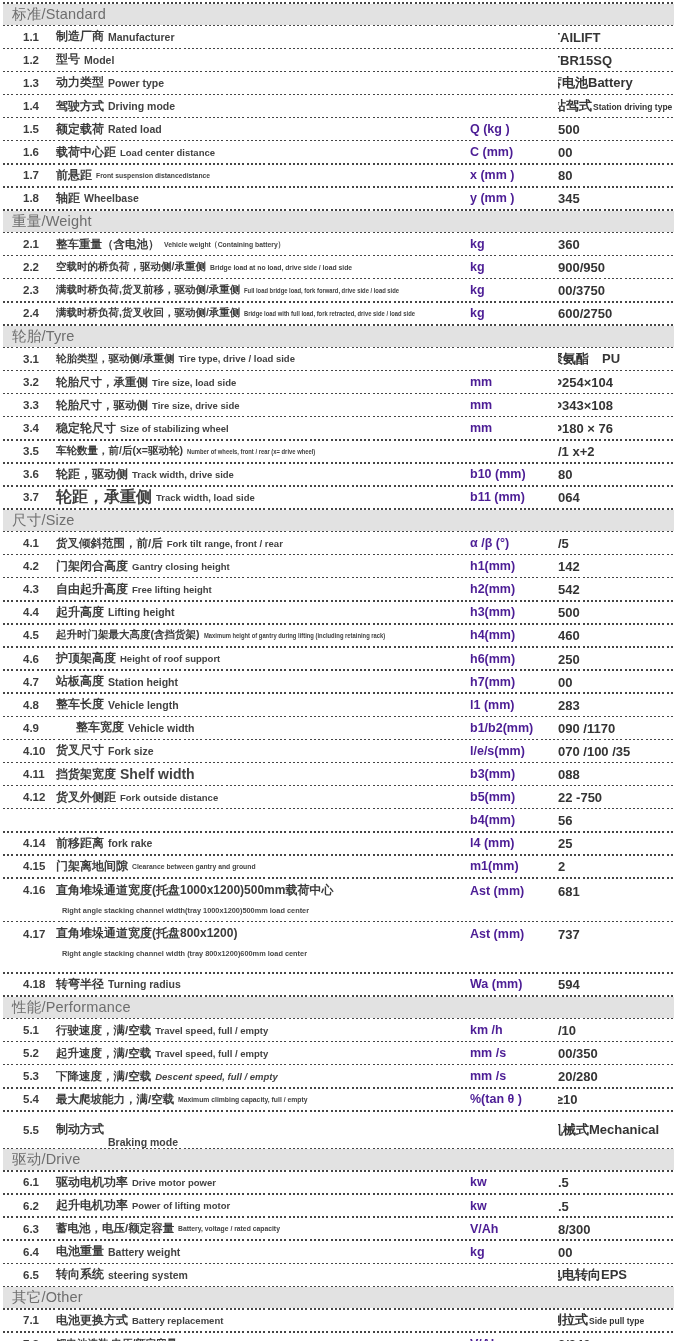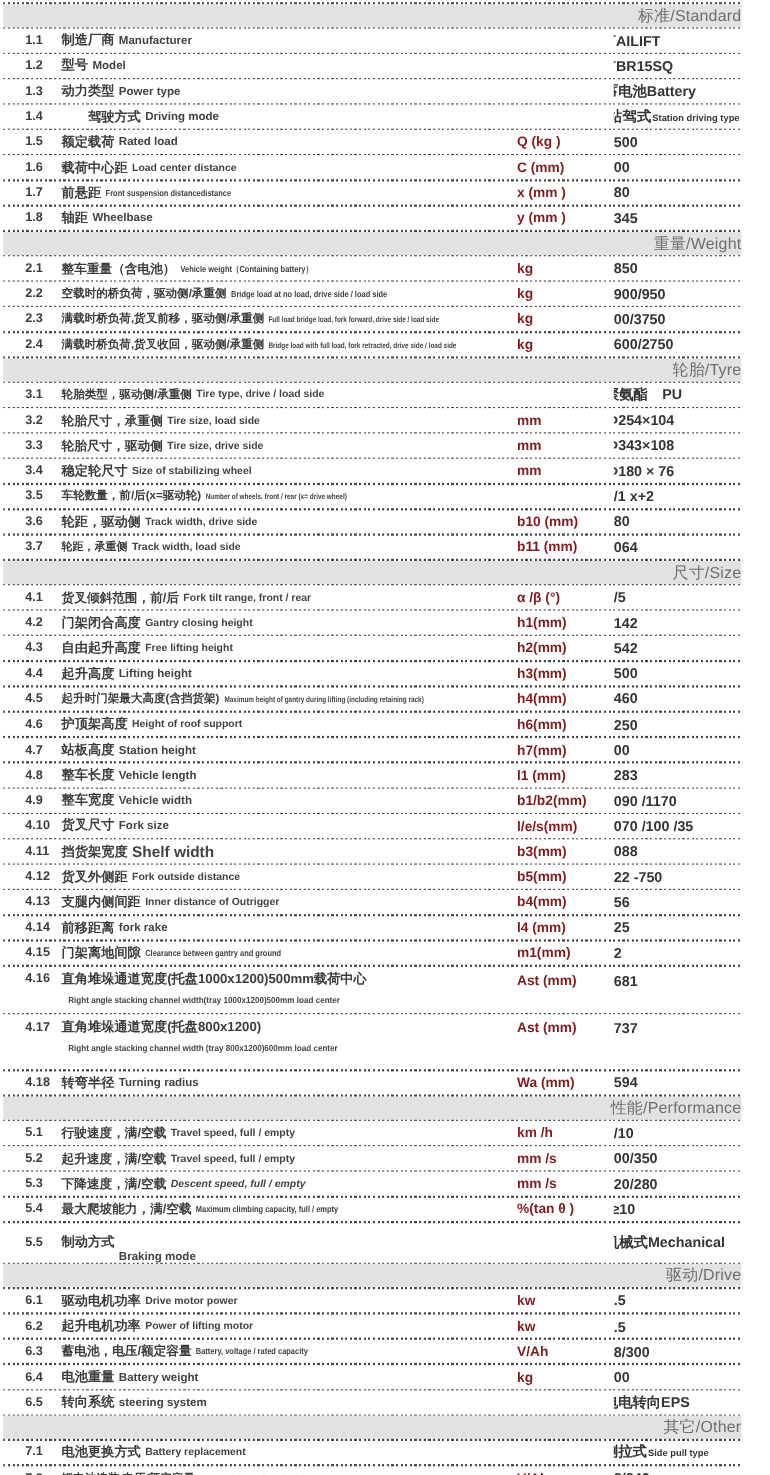--- a/index.html
+++ b/index.html
@@ -9,30 +9,30 @@
   html,body{margin:0;padding:0;}
   body{
     width:700px;height:1341px;overflow:hidden;background:var(--bg);
     font-family:"Liberation Sans","DejaVu Sans",sans-serif;
     -webkit-font-smoothing:antialiased;
   }
   .spec{margin:2px 0 0 3px;width:671px;}
   .sep{height:1.5px;width:100%;
     background-image:repeating-linear-gradient(to right,var(--divider) 0,var(--divider) 2px,transparent 2px,transparent 4.2px);
   }
-  .sec{height:21px;background:var(--header-bg);display:flex;align-items:center;padding-left:9px;justify-content:flex-end;}
+  .sec{height:21px;background:var(--header-bg);display:flex;align-items:center;padding-left:9px;}
   .sec-title{font-size:14.5px;color:var(--header-text);letter-spacing:0.2px;}
   .row{position:relative;display:flex;align-items:center;min-height:21.6px;}
   .row.two{display:block;padding:3px 0 4px;}
   .line{display:flex;align-items:center;}
   .num{margin-left:20px;width:33px;flex:0 0 33px;font-size:11.5px;font-weight:700;color:var(--text);}
   .zh{font-weight:700;color:var(--text);white-space:nowrap;letter-spacing:0;}
   .en{font-weight:700;color:#424242;margin-left:4px;white-space:nowrap;display:inline-block;transform-origin:left center;}
   .en2{font-weight:700;color:#474747;white-space:nowrap;display:inline-block;transform-origin:left center;margin-left:59px;margin-top:1px;}
-  .unit{position:absolute;left:467px;top:50%;transform:translateY(-50%);font-size:12.5px;font-weight:600;color:#7f1d1d;white-space:nowrap;}
+  .unit{position:absolute;left:467px;top:50%;transform:translateY(-50%);font-size:12.5px;font-weight:600;color:#4c1d95;white-space:nowrap;}
   .val{position:absolute;left:555px;top:50%;transform:translateY(-50%);font-size:13px;font-weight:600;color:#343434;white-space:nowrap;display:flex;align-items:baseline;}
   .two .unit,.two .val{top:5px;transform:none;}
   .clip{display:inline-block;overflow:hidden;direction:rtl;flex:0 0 auto;}
   .vsmall{font-size:8.5px;font-weight:700;margin-left:1px;}
 </style>
 </head>
 <body>
 
 <div class="spec" id="spec-table">
     <div class="sep"></div>
@@ -72,21 +72,21 @@
       </div>
       <span class="val">
         <span class="clip" style="width: 4px;">蓄</span>
         <span>电池Battery</span>
       </span>
     </div>
     <div class="sep"></div>
     <div class="row">
       <div class="line">
         <span class="num">1.4</span>
-        <span class="zh" style="font-size: 12px; margin-left: 24px;">驾驶方式</span>
+        <span class="zh" style="font-size: 12px;">驾驶方式</span>
         <span class="en" style="font-size: 10.5px;">Driving mode</span>
       </div>
       <span class="val">
         <span class="clip" style="width: 8px;">站</span>
         <span>驾式</span>
         <span class="vsmall">Station driving type</span>
       </span>
     </div>
     <div class="sep"></div>
     <div class="row">
@@ -142,21 +142,21 @@
     </div>
     <div class="sep"></div>
     <div class="row">
       <div class="line">
         <span class="num">2.1</span>
         <span class="zh" style="font-size: 11.5px;">整车重量（含电池）</span>
         <span class="en" style="font-size: 8px; transform: scaleX(0.85);">Vehicle weight（Containing battery）</span>
       </div>
       <span class="unit">kg</span>
       <span class="val">
-        <span>850</span>
+        <span>360</span>
       </span>
     </div>
     <div class="sep"></div>
     <div class="row">
       <div class="line">
         <span class="num">2.2</span>
         <span class="zh" style="font-size: 10.5px;">空载时的桥负荷，驱动侧/承重侧</span>
         <span class="en" style="font-size: 8px; transform: scaleX(0.85);">Bridge load at no load, drive side / load side</span>
       </div>
       <span class="unit">kg</span>
@@ -263,21 +263,21 @@
       </div>
       <span class="unit">b10 (mm)</span>
       <span class="val">
         <span>80</span>
       </span>
     </div>
     <div class="sep"></div>
     <div class="row">
       <div class="line">
         <span class="num">3.7</span>
-        <span class="zh" style="font-size: 10px;">轮距，承重侧</span>
+        <span class="zh" style="font-size: 16px;">轮距，承重侧</span>
         <span class="en" style="font-size: 9.5px;">Track width, load side</span>
       </div>
       <span class="unit">b11 (mm)</span>
       <span class="val">
         <span>064</span>
       </span>
     </div>
     <div class="sep"></div>
     <div class="sec">
       <span class="sec-title">尺寸/Size</span>
@@ -375,21 +375,21 @@
       </div>
       <span class="unit">l1 (mm)</span>
       <span class="val">
         <span>283</span>
       </span>
     </div>
     <div class="sep"></div>
     <div class="row">
       <div class="line">
         <span class="num">4.9</span>
-        <span class="zh" style="font-size: 12px;">整车宽度</span>
+        <span class="zh" style="font-size: 12px; margin-left: 20px;">整车宽度</span>
         <span class="en" style="font-size: 10.5px;">Vehicle width</span>
       </div>
       <span class="unit">b1/b2(mm)</span>
       <span class="val">
         <span>090 /1170</span>
       </span>
     </div>
     <div class="sep"></div>
     <div class="row">
       <div class="line">
@@ -421,25 +421,20 @@
         <span class="zh" style="font-size: 12px;">货叉外侧距</span>
         <span class="en" style="font-size: 9.5px;">Fork outside distance</span>
       </div>
       <span class="unit">b5(mm)</span>
       <span class="val">
         <span>22 -750</span>
       </span>
     </div>
     <div class="sep"></div>
     <div class="row">
-      <div class="line">
-        <span class="num">4.13</span>
-        <span class="zh" style="font-size: 12px;">支腿内侧间距</span>
-        <span class="en" style="font-size: 9.5px;">Inner distance of Outrigger</span>
-      </div>
       <span class="unit">b4(mm)</span>
       <span class="val">
         <span>56</span>
       </span>
     </div>
     <div class="sep"></div>
     <div class="row">
       <div class="line">
         <span class="num">4.14</span>
         <span class="zh" style="font-size: 12px;">前移距离</span>

